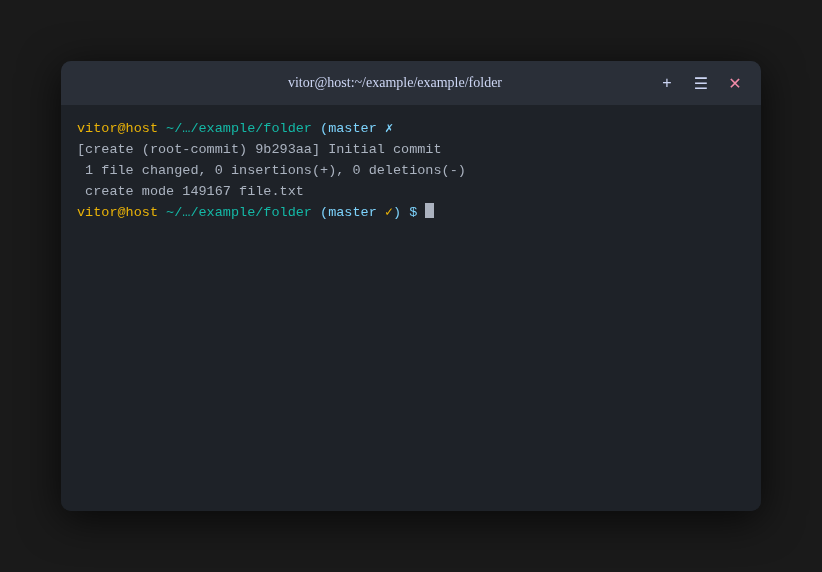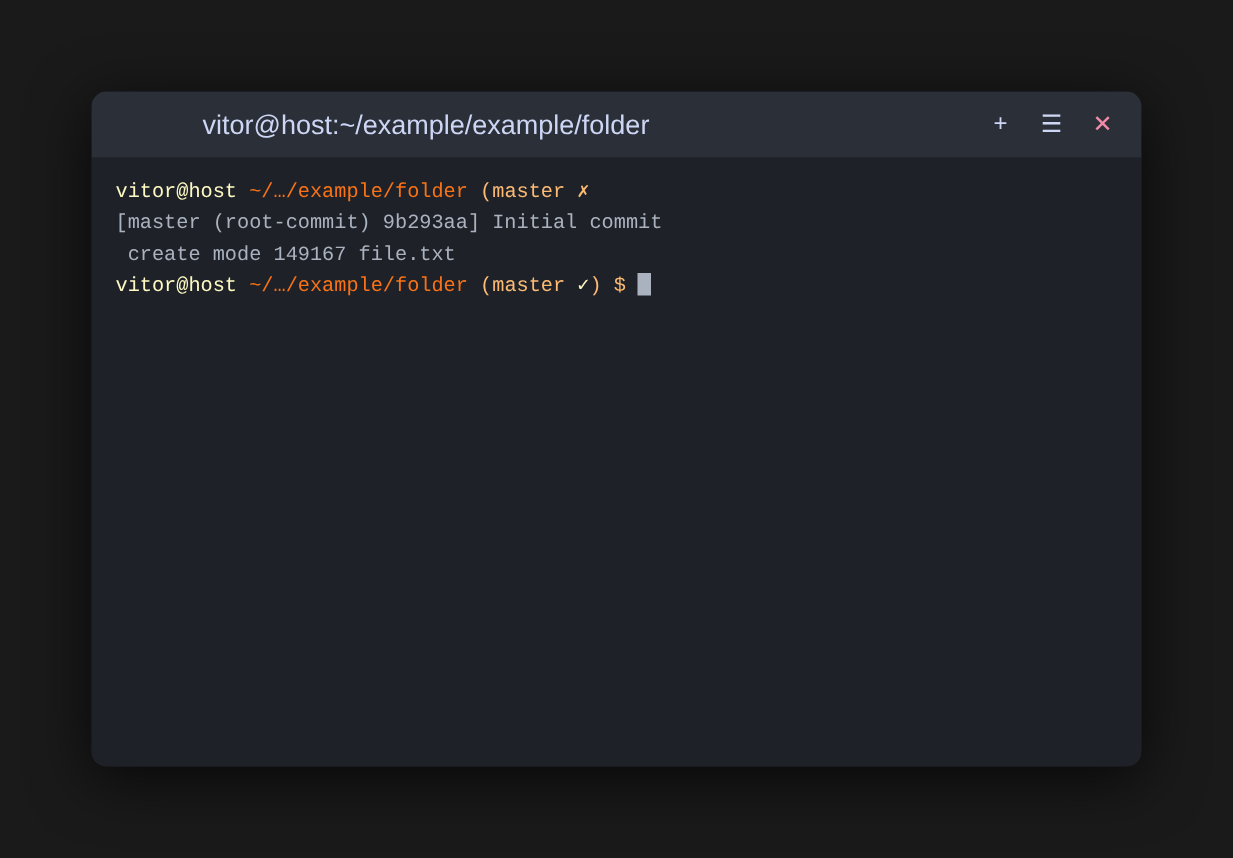--- a/index.html
+++ b/index.html
@@ -30,23 +30,24 @@
       height: 44px;
       display: flex;
       align-items: center;
       justify-content: space-between;
       padding: 0 14px;
       flex-shrink: 0;
     }
 
     .title-bar-title {
       color: #cdd6f4;
-      font-size: 18px;
-      font-family: Liberation Sans, sans-serif;
+      font-size: 14px;
+      font-family: Liberation Serif, serif;
       flex: 1;
+      text-align: center;
     }
 
     .title-bar-actions {
       display: flex;
       gap: 10px;
       align-items: center;
     }
 
     .title-bar-spacer {
       width: 60px;
@@ -78,23 +79,23 @@
     }
 
     .term-line {
       font-size: 13.5px;
       line-height: 1.55;
       white-space: pre;
       display: flex;
       flex-wrap: wrap;
     }
 
-    .c-green { color: #fef9c3; }
-    .c-yellow { color: #f97316; }
-    .c-white { color: #fdba74; }
+    .c-green { color: #eab308; }
+    .c-yellow { color: #14b8a6; }
+    .c-white { color: #7dd3fc; }
     .c-dim { color: #aab2bf; }
 
     .cursor {
       display: inline-block;
       width: 9px;
       height: 15px;
       background: #abb2bf;
       vertical-align: text-bottom;
       animation: blink 1s step-end infinite;
     }
@@ -118,23 +119,26 @@
     </div>
   </div>
 
   <div class="terminal-body">
 
     <div class="term-line">
       <span class="c-green">vitor@host</span><span class="c-yellow"> ~/…/example/folder</span><span class="c-white"> (master </span><span class="c-white">✗</span>
     </div>
 
     <div class="term-line">
-      <span class="c-dim">[master (root-commit) 9b293aa] Initial commit</span>
+      <span class="c-dim">[create (root-commit) 9b293aa] Initial commit</span>
     </div>
 
+    <div class="term-line">
+      <span class="c-dim"> 1 file changed, 0 insertions(+), 0 deletions(-)</span>
+    </div>
 
     <div class="term-line">
       <span class="c-dim"> create mode 149167 file.txt</span>
     </div>
 
     <div class="term-line">
       <span class="c-green">vitor@host</span><span class="c-yellow"> ~/…/example/folder</span><span class="c-white"> (master </span><span class="c-green">✓</span><span class="c-white">) $ </span><span class="cursor"></span>
     </div>
 
   </div>

